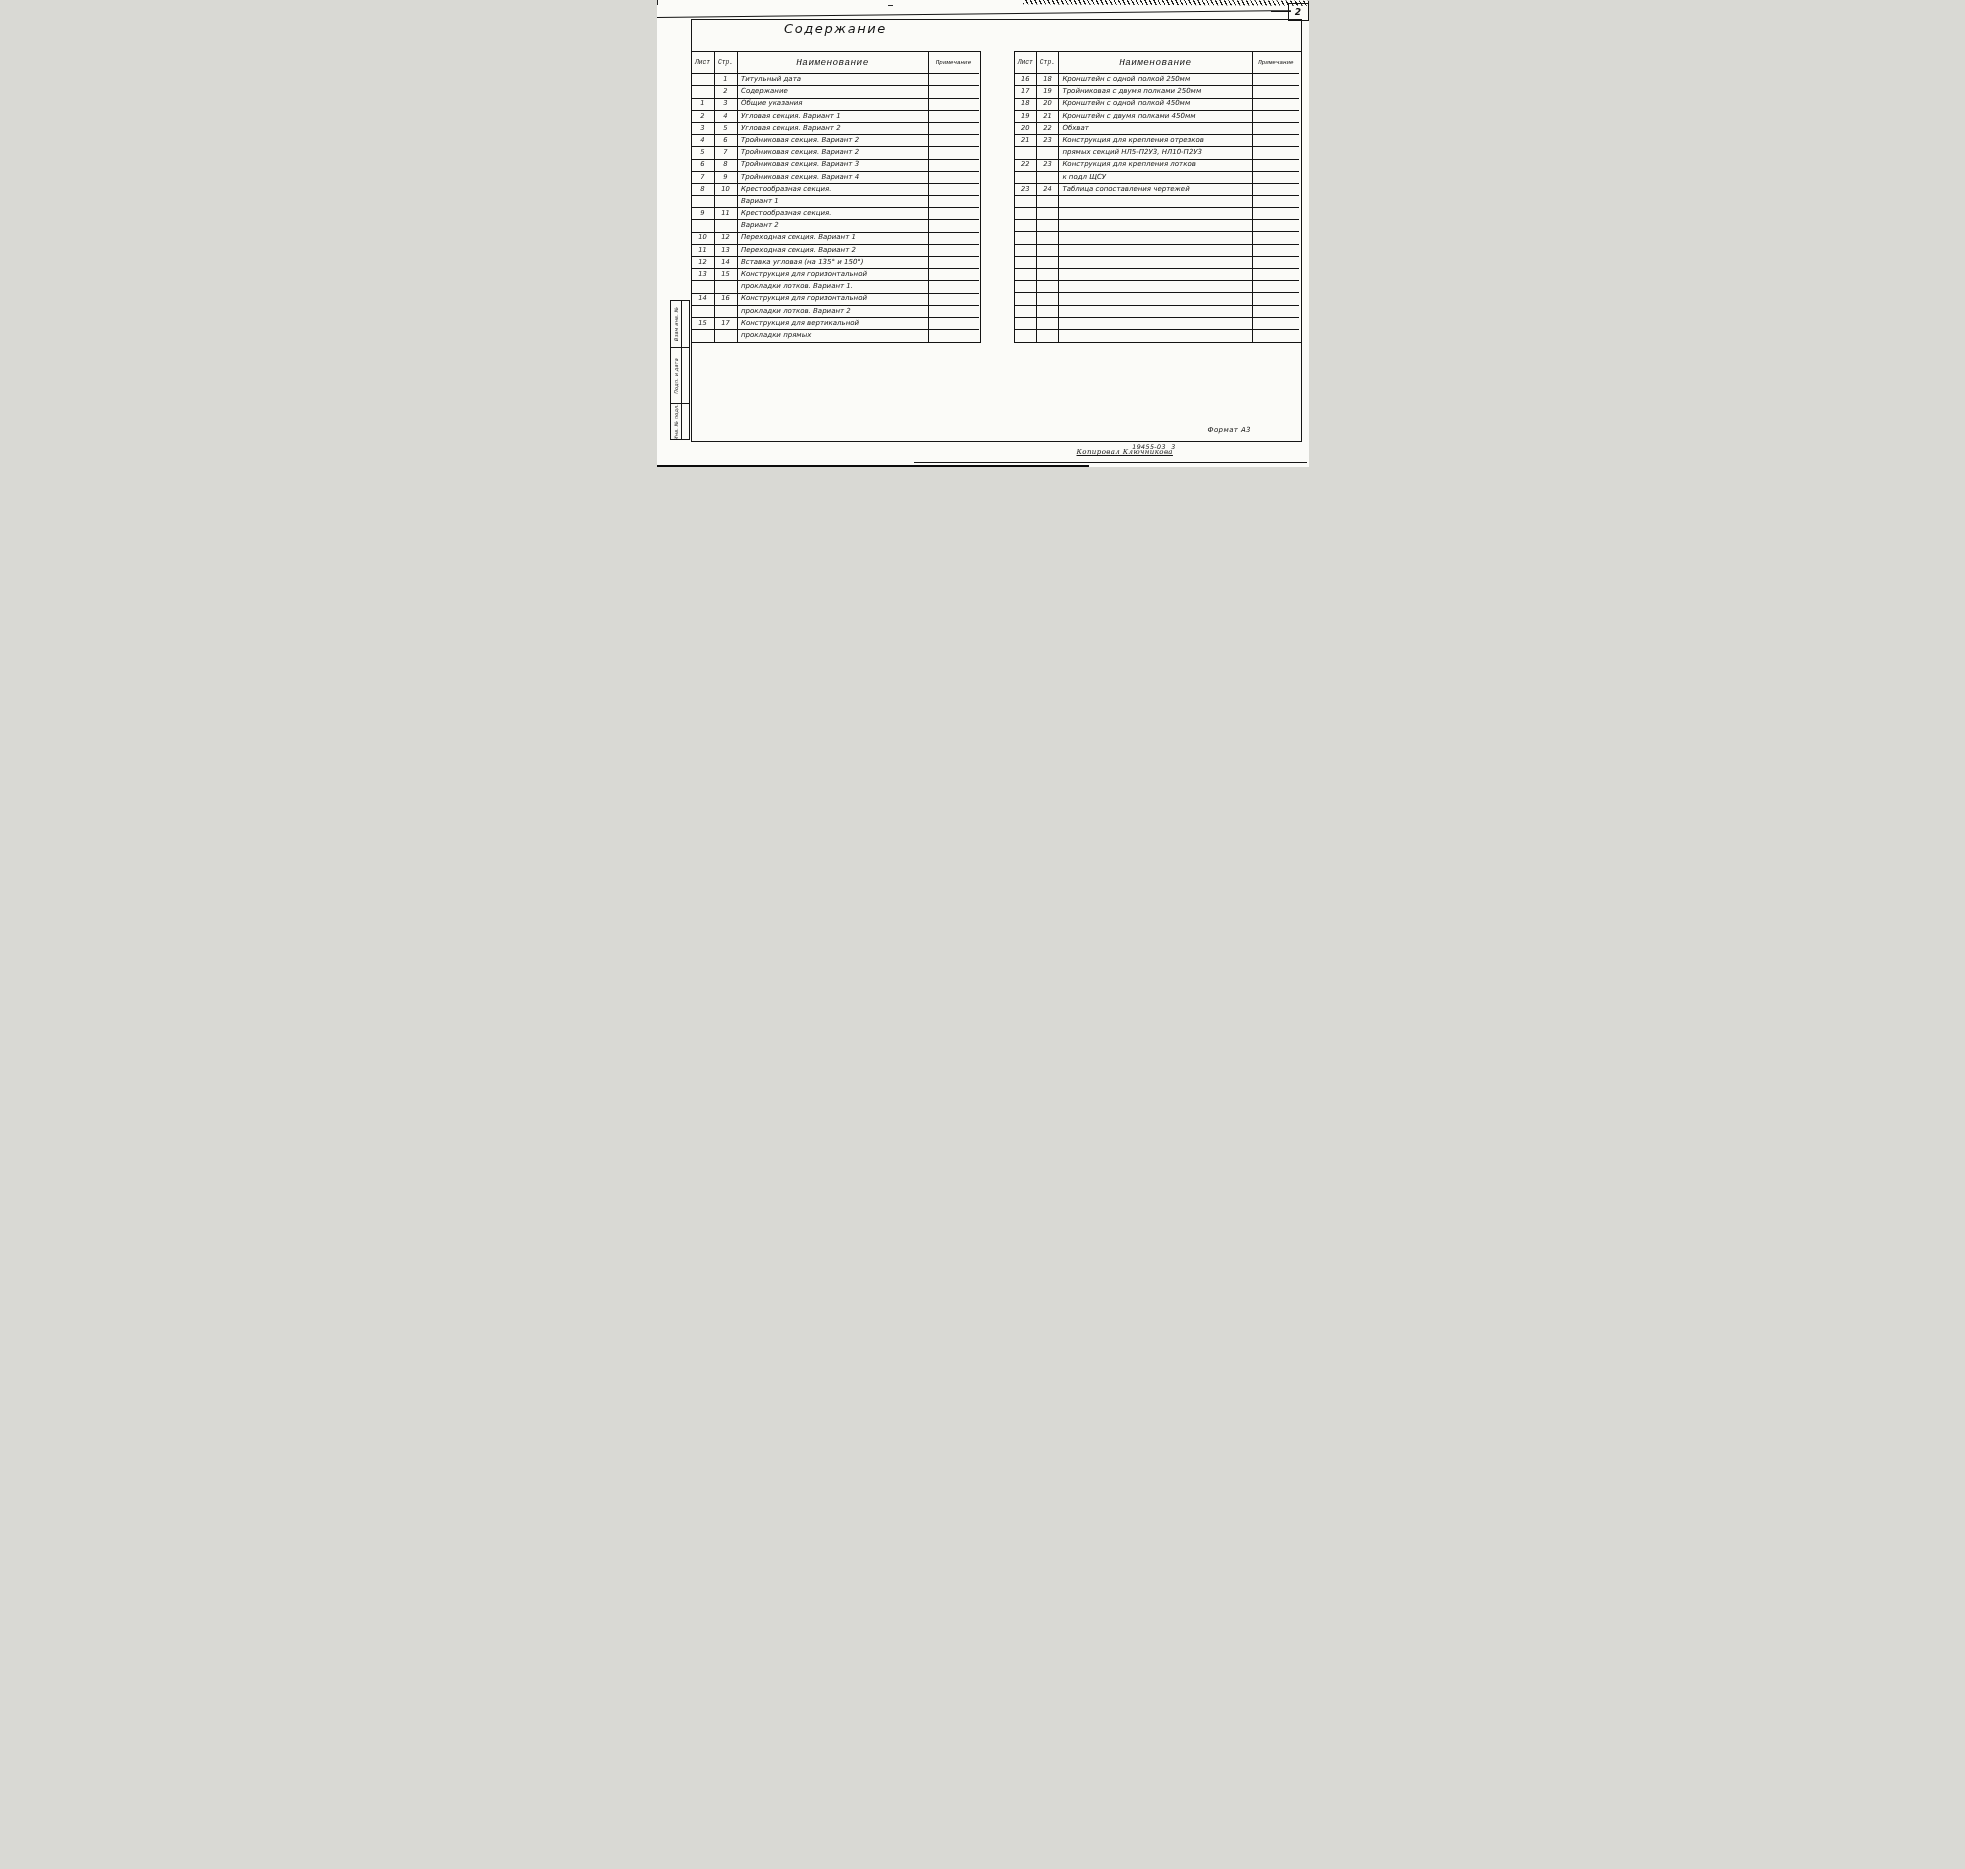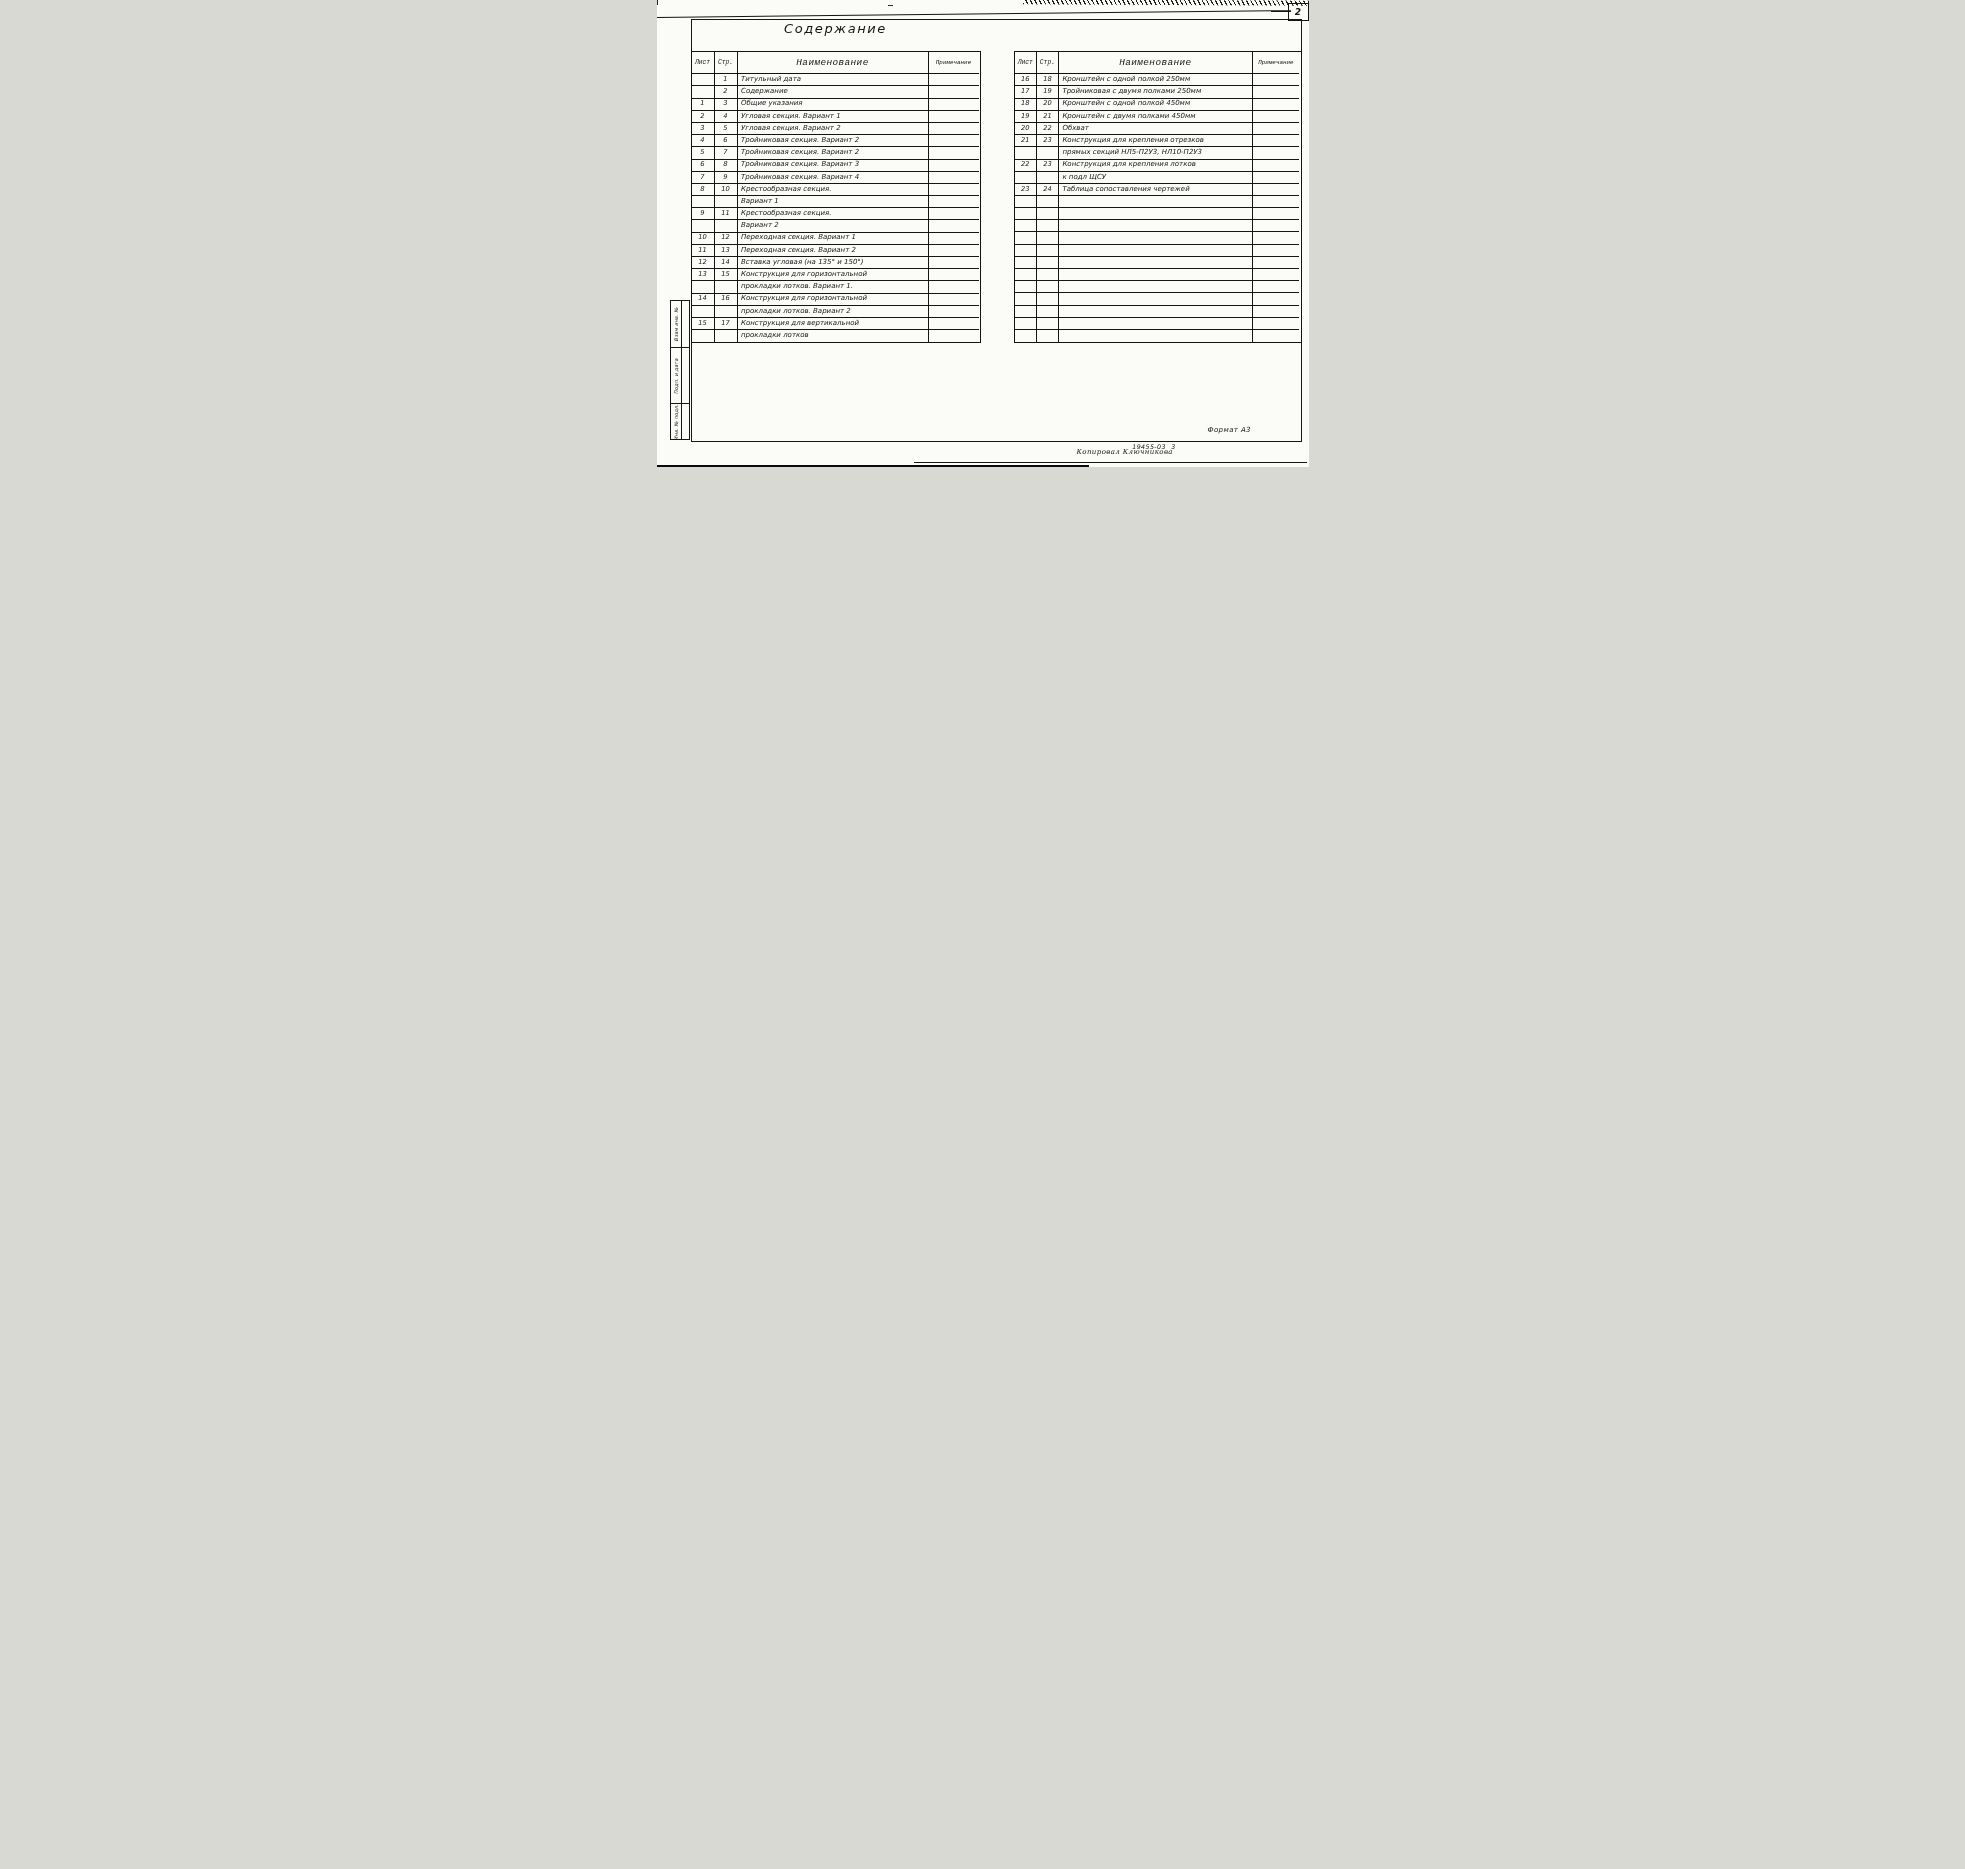--- a/index.html
+++ b/index.html
@@ -70,21 +70,21 @@
     position:absolute;left:0;width:9.8px;display:flex;align-items:center;justify-content:center;
   }
   .side-label span{
     transform:rotate(-90deg);white-space:nowrap;font-style:italic;font-size:4.9px;letter-spacing:0.2px;
   }
 
   
   .strip-line{left:257px;top:462px;width:393px;height:1px;background:#161616;}
   .doc-num{left:466px;top:443px;width:63px;text-align:center;font-style:italic;font-size:6.3px;letter-spacing:0.4px;}
   .doc-num .sheet-suffix{margin-left:5.5px;}
-  .copied{left:420px;top:448px;font-family:"DejaVu Serif",serif;font-style:italic;font-size:7px;letter-spacing:0.4px;}
+  .copied{left:420px;top:448px;font-family:"DejaVu Serif",serif;font-style:italic;font-size:7px;letter-spacing:0.4px;text-decoration:underline;}
   .format{left:551px;top:426px;font-style:italic;font-size:7px;letter-spacing:0.4px;}
   .bottom-streak{left:0;top:465px;width:432px;height:1.8px;background:#0b0b0b;}
   .corner-mark{left:0;top:0;width:1.2px;height:4.7px;background:#222;}
 </style>
 </head>
 <body>
 
 <div class="page">
 
   <div class="abs hatch"></div>
@@ -231,21 +231,21 @@
         </div>
         <div class="trow">
           <div class="cell c-sheet">15</div>
           <div class="cell c-page">17</div>
           <div class="cell c-name">Конструкция для вертикальной</div>
           <div class="cell c-note"></div>
         </div>
         <div class="trow">
           <div class="cell c-sheet"></div>
           <div class="cell c-page"></div>
-          <div class="cell c-name">прокладки лотков</div>
+          <div class="cell c-name">прокладки прямых</div>
           <div class="cell c-note"></div>
         </div>
       </div>
   </div>
 
   <div class="toc-table toc-right">
     <div class="thead">
       <div class="hcell h-small">Лист</div>
       <div class="hcell h-small">Стр.</div>
       <div class="hcell h-name">Наименование</div>

